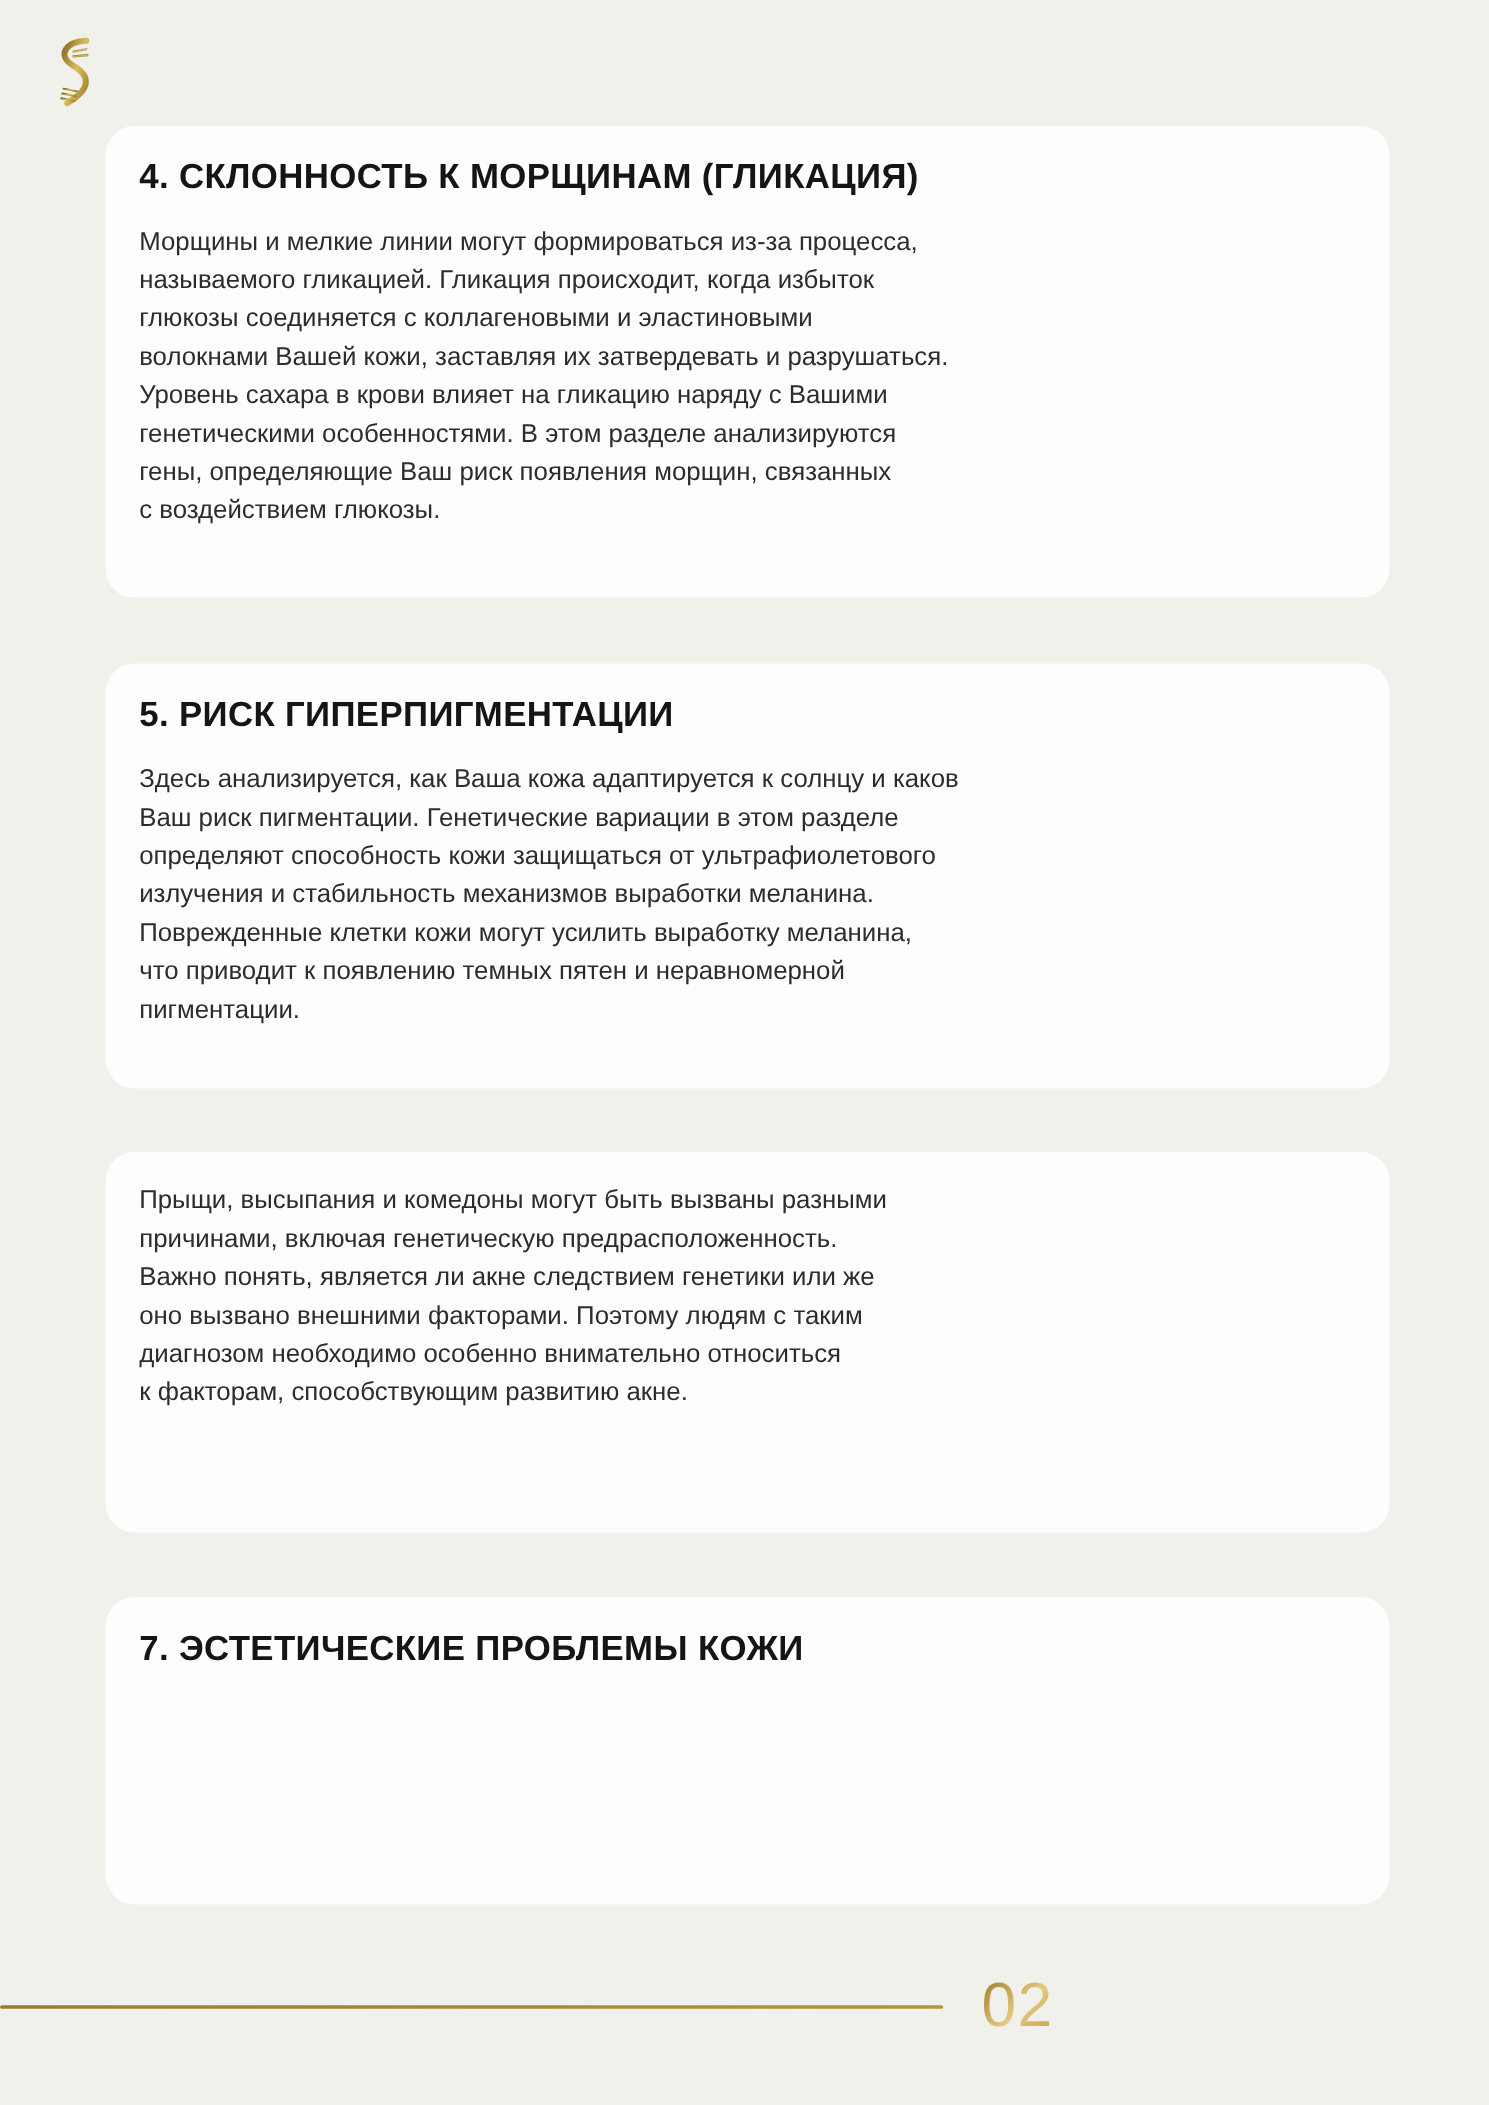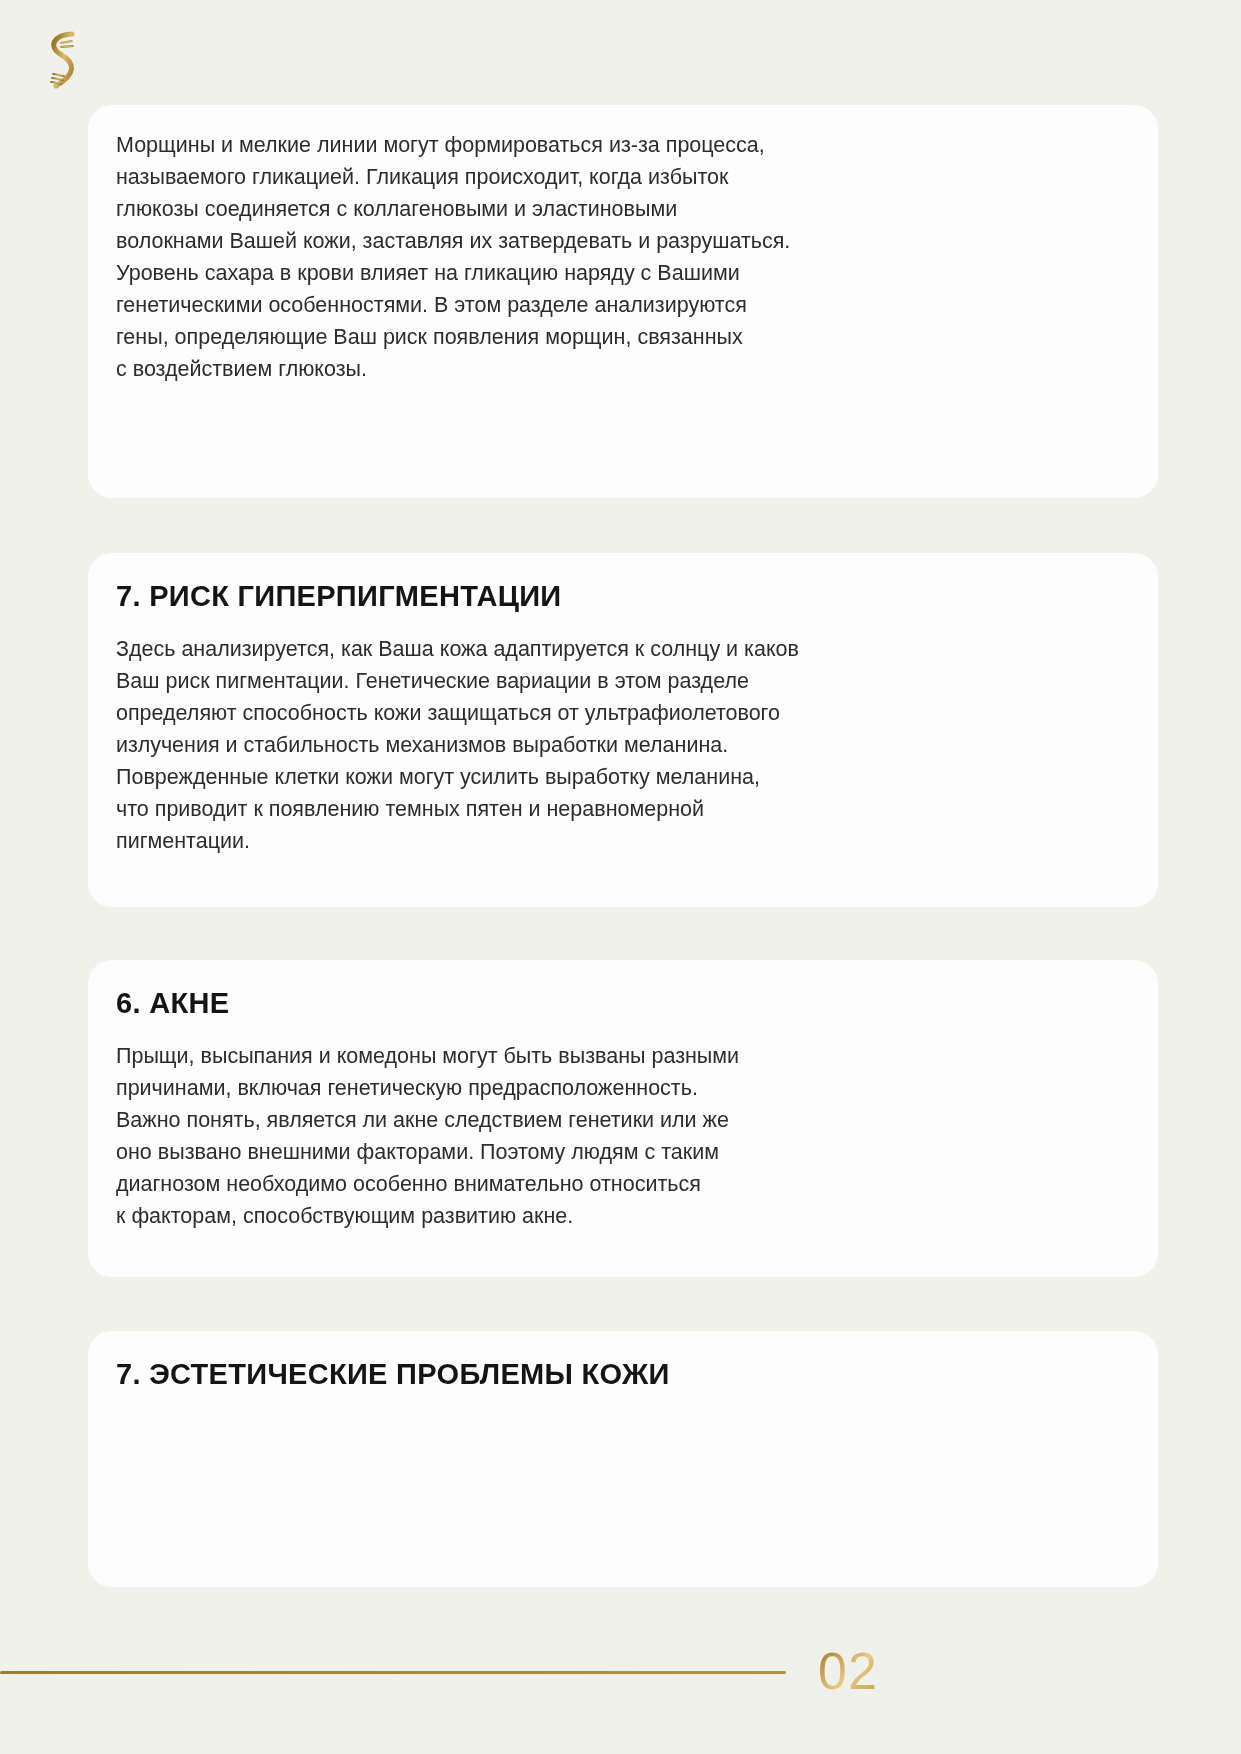--- a/index.html
+++ b/index.html
@@ -65,43 +65,43 @@
       <line x1="17" y1="17" x2="29" y2="16"></line>
       <line x1="18" y1="21" x2="29" y2="21"></line>
       <line x1="9" y1="44" x2="20" y2="46"></line>
       <line x1="8" y1="48" x2="19" y2="50"></line>
       <line x1="7" y1="52" x2="18" y2="54"></line>
     </g>
   </svg>
 </div>
 
 <section class="card" id="card-1">
+  <h2>4. СКЛОННОСТЬ К МОРЩИНАМ (ГЛИКАЦИЯ)</h2>
   <p>Морщины и мелкие линии могут формироваться из-за процесса,
 называемого гликацией. Гликация происходит, когда избыток
 глюкозы соединяется с коллагеновыми и эластиновыми
 волокнами Вашей кожи, заставляя их затвердевать и разрушаться.
 Уровень сахара в крови влияет на гликацию наряду с Вашими
 генетическими особенностями. В этом разделе анализируются
 гены, определяющие Ваш риск появления морщин, связанных
 с воздействием глюкозы.</p>
 </section>
 
 <section class="card" id="card-2">
-  <h2>7. РИСК ГИПЕРПИГМЕНТАЦИИ</h2>
+  <h2>5. РИСК ГИПЕРПИГМЕНТАЦИИ</h2>
   <p>Здесь анализируется, как Ваша кожа адаптируется к солнцу и каков
 Ваш риск пигментации. Генетические вариации в этом разделе
 определяют способность кожи защищаться от ультрафиолетового
 излучения и стабильность механизмов выработки меланина.
 Поврежденные клетки кожи могут усилить выработку меланина,
 что приводит к появлению темных пятен и неравномерной
 пигментации.</p>
 </section>
 
 <section class="card" id="card-3">
-  <h2>6. АКНЕ</h2>
   <p>Прыщи, высыпания и комедоны могут быть вызваны разными
 причинами, включая генетическую предрасположенность.
 Важно понять, является ли акне следствием генетики или же
 оно вызвано внешними факторами. Поэтому людям с таким
 диагнозом необходимо особенно внимательно относиться
 к факторам, способствующим развитию акне.</p>
 </section>
 
 <section class="card" id="card-4">
   <h2>7. ЭСТЕТИЧЕСКИЕ ПРОБЛЕМЫ КОЖИ</h2>

